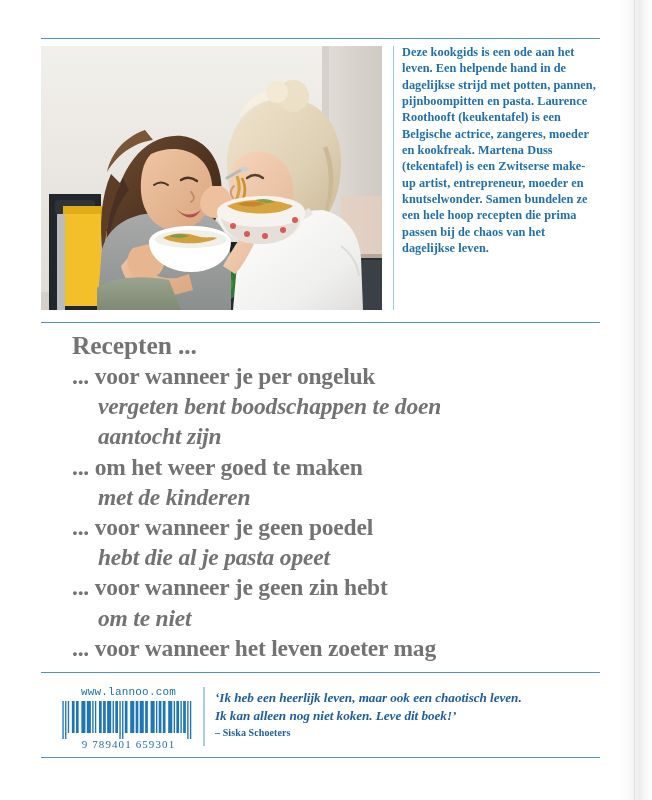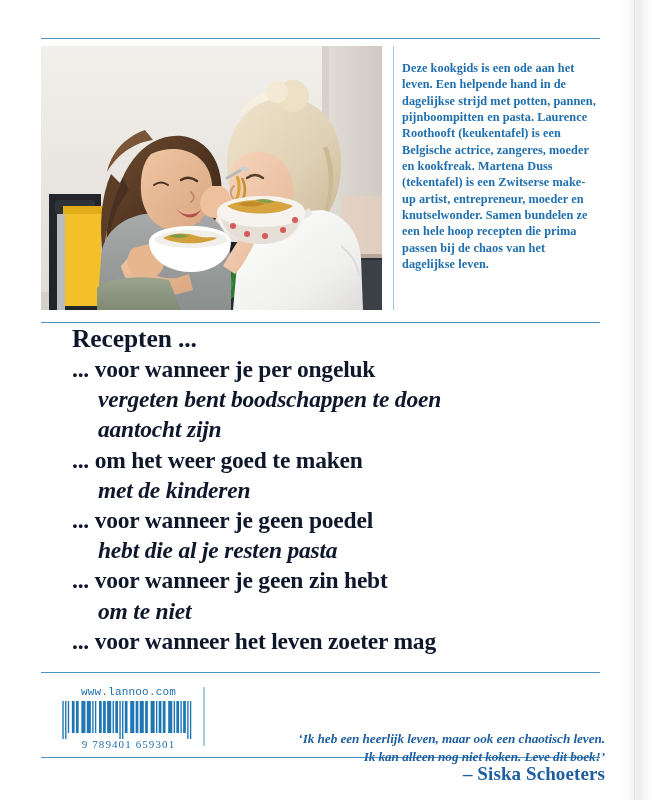--- a/index.html
+++ b/index.html
@@ -83,30 +83,29 @@
     position: absolute;
     left: 402px;
     top: 44px;
     width: 196px;
     color: #1f6fae;
     font-family: "Liberation Serif", serif;
     font-weight: bold;
     font-size: 12.3px;
     line-height: 16.35px;
     letter-spacing: 0.05px;
-    margin-top: 16px;
   }
 
   
   .recipes {
     position: absolute;
     left: 72px;
-    top: 324px;
+    top: 331px;
     width: 528px;
-    color: #0f172a;
+    color: #737373;
     font-family: "Liberation Serif", serif;
     font-weight: bold;
   }
   .recipes-title {
     font-size: 25.5px;
     line-height: 30px;
     margin-bottom: 0px;
     letter-spacing: -0.1px;
   }
   .recipe-item {
@@ -156,35 +155,34 @@
     top: 687px;
     width: 2px;
     height: 59px;
     background: #a8cee5;
   }
   .quote {
     position: absolute;
     left: 215px;
     top: 689px;
     width: 390px;
-    text-align: right;
+    text-align: left;
     color: #1f5fa0;
     font-family: "Liberation Serif", serif;
-    margin-top: 41px;
   }
   .quote-text {
     font-style: italic;
     font-weight: bold;
     font-size: 13.2px;
     line-height: 17.6px;
     letter-spacing: -0.05px;
   }
   .quote-attr {
     font-weight: bold;
-    font-size: 19px;
+    font-size: 10px;
     line-height: 18px;
     letter-spacing: 0.1px;
   }
 </style>
 </head>
 <body>
 
 <div id="cover">
 
   <div class="rule top"></div>
@@ -352,21 +350,21 @@
     </div>
     <div class="recipe-item">
       <span class="l2">aantocht zijn</span>
     </div>
     <div class="recipe-item">
       <span>... om het weer goed te maken</span>
       <span class="l2">met de kinderen</span>
     </div>
     <div class="recipe-item">
       <span>... voor wanneer je geen poedel</span>
-      <span class="l2">hebt die al je resten pasta</span>
+      <span class="l2">hebt die al je pasta opeet</span>
     </div>
     <div class="recipe-item">
       <span>... voor wanneer je geen zin hebt</span>
       <span class="l2">om te niet</span>
     </div>
     <div class="recipe-item">
       <span>... voor wanneer het leven zoeter mag</span>
     </div>
   </div>
 

